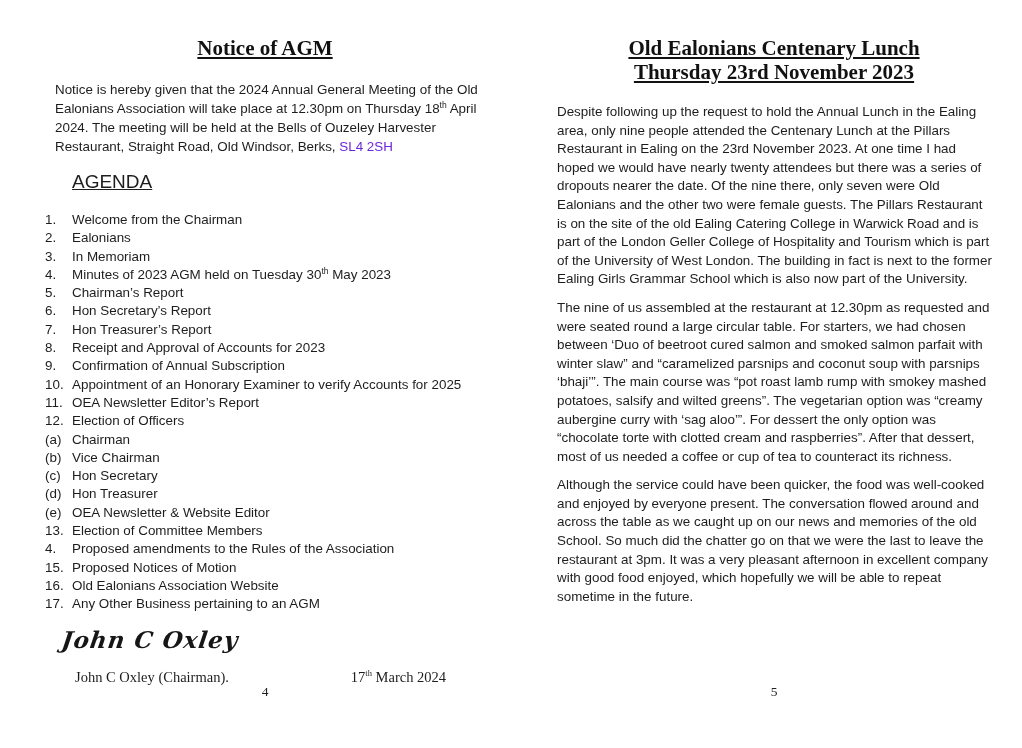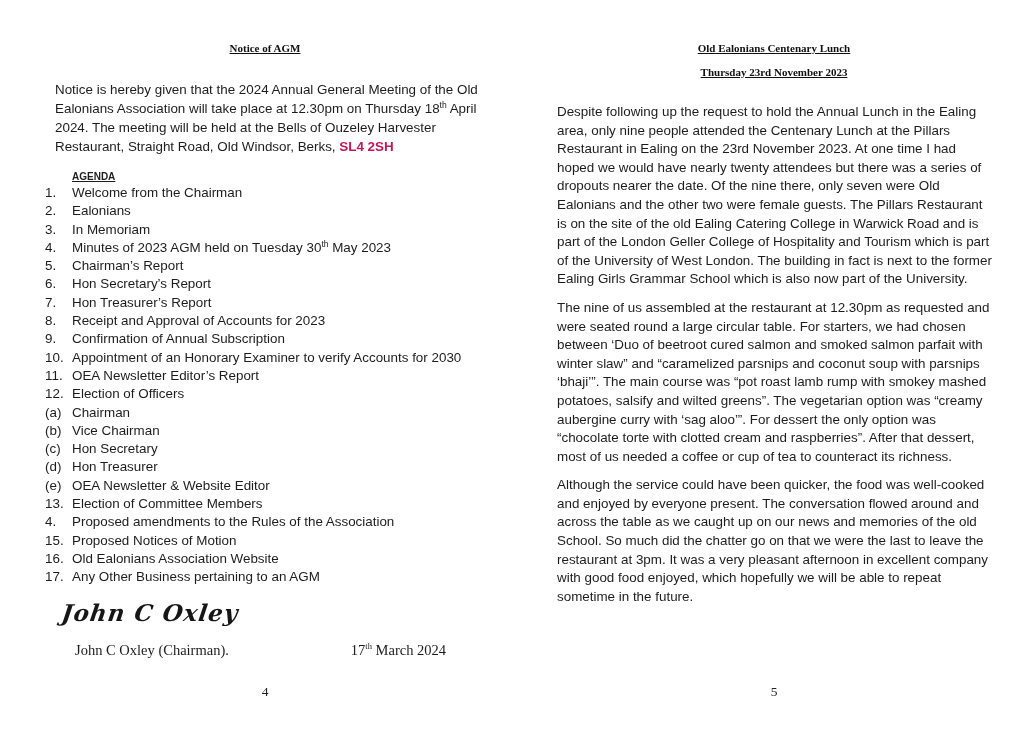--- a/index.html
+++ b/index.html
@@ -12,42 +12,42 @@
     overflow:hidden;
   }
   .page{position:absolute;top:30px;}
   .page-left{left:40px;width:450px;}
   .page-right{left:555px;width:438px;}
 
   
   .doc-title{
     font-family:"Liberation Serif",serif;
     font-weight:bold;
-    font-size:11px;
+    font-size:21px;
     text-align:center;
     text-decoration:underline;
     margin:6px 0 0 0;
     line-height:24px;
     color:#111;
   }
 
   
   .intro{
     margin:20px 0 0 15px;
     width:428px;
     font-size:13.4px;
     line-height:19px;
   }
   .postcode{ }
   sup{font-size:8.5px;line-height:0;vertical-align:super;}
 
   .agenda-heading{
-    margin:15px 0 2px 32px;
-    font-size:10px;
-    font-weight:bold;
+    margin:15px 0 18px 32px;
+    font-size:19px;
+    font-weight:normal;
     text-decoration:underline;
   }
   .agenda-list{margin:2px 0 0 0;}
   .ag-row{
     display:flex;
     font-size:13.4px;
     line-height:18.3px;
   }
   .ag-num{
     width:27px;
@@ -96,21 +96,21 @@
   .pagenum-left{left:40px;width:450px;}
   .pagenum-right{left:555px;width:438px;}
 </style>
 </head>
 <body>
 
 <div class="page page-left">
 
   <div class="doc-title">Notice of AGM</div>
 
-  <p class="intro"><span>Notice is hereby given that the 2024 Annual General Meeting of the Old Ealonians Association will take place at 12.30pm on Thursday 18</span><sup>th</sup><span> April 2024. The meeting will be held at the Bells of Ouzeley Harvester Restaurant, Straight Road, Old Windsor, Berks, </span><span class="postcode" id="postcode" style="color: #be185d; font-weight: bold;">SL4 2SH</span></p>
+  <p class="intro"><span>Notice is hereby given that the 2024 Annual General Meeting of the Old Ealonians Association will take place at 12.30pm on Thursday 18</span><sup>th</sup><span> April 2024. The meeting will be held at the Bells of Ouzeley Harvester Restaurant, Straight Road, Old Windsor, Berks, </span><span class="postcode" id="postcode" style="color: #6d28d9;">SL4 2SH</span></p>
 
   <div class="agenda-heading">AGENDA</div>
 
   <div class="agenda-list">
     <div class="ag-row">
         <span class="ag-num">1.</span>
         <span class="ag-text"><span>Welcome from the Chairman</span><sup></sup><span></span></span>
       </div>
     <div class="ag-row">
         <span class="ag-num">2.</span>
@@ -139,21 +139,21 @@
     <div class="ag-row">
         <span class="ag-num">8.</span>
         <span class="ag-text"><span>Receipt and Approval of Accounts for 2023</span><sup></sup><span></span></span>
       </div>
     <div class="ag-row">
         <span class="ag-num">9.</span>
         <span class="ag-text"><span>Confirmation of Annual Subscription</span><sup></sup><span></span></span>
       </div>
     <div class="ag-row">
         <span class="ag-num">10.</span>
-        <span class="ag-text"><span>Appointment of an Honorary Examiner to verify Accounts for 2030</span><sup></sup><span></span></span>
+        <span class="ag-text"><span>Appointment of an Honorary Examiner to verify Accounts for 2025</span><sup></sup><span></span></span>
       </div>
     <div class="ag-row">
         <span class="ag-num">11.</span>
         <span class="ag-text"><span>OEA Newsletter Editor’s Report</span><sup></sup><span></span></span>
       </div>
     <div class="ag-row">
         <span class="ag-num">12.</span>
         <span class="ag-text"><span>Election of Officers</span><sup></sup><span></span></span>
       </div>
     <div class="ag-row">

